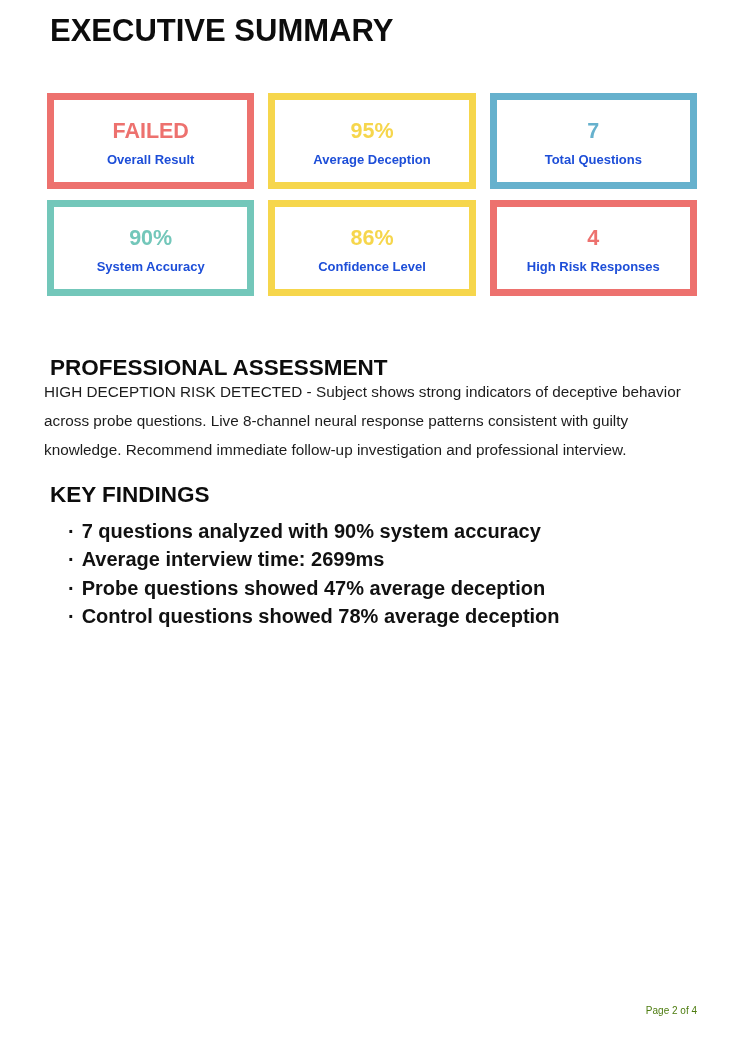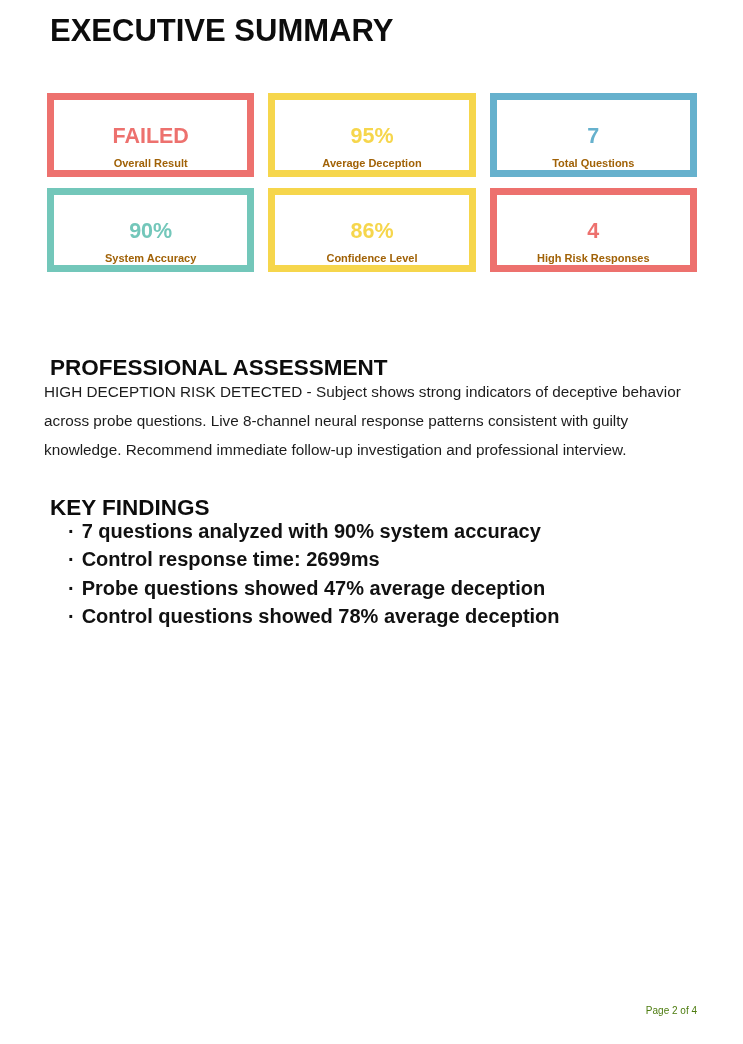--- a/index.html
+++ b/index.html
@@ -30,59 +30,59 @@
     left: 47px;
     top: 93px;
     width: 650px;
     display: grid;
     grid-template-columns: repeat(3, 1fr);
     column-gap: 14px;
     row-gap: 11px;
   }
 
   .card {
-    height: 84px;
+    height: 96px;
     background: #ffffff;
     border: 7px solid var(--accent, #cccccc);
     display: flex;
     flex-direction: column;
     align-items: center;
-    justify-content: flex-end;
+    justify-content: flex-start;
     padding-top: 19px;
     gap: 9px;
   }
 
   .card-value {
     font-size: 21.5px;
     line-height: 1.15;
     font-weight: bold;
     color: var(--accent, #333333);
     white-space: nowrap;
   }
 
   .card-label {
-    font-size: 11px;
+    font-size: 13px;
     line-height: 1.15;
     font-weight: bold;
-    color: #a16207;
+    color: #1d4ed8;
     white-space: nowrap;
   }
 
   .h2 {
     position: absolute;
     left: 50px;
     font-size: 22.5px;
     line-height: 1.2;
     font-weight: bold;
     color: #0d0d0d;
     white-space: nowrap;
   }
 
   .assessment-heading { top: 354px; }
-  .findings-heading   { top: 494px; }
+  .findings-heading   { top: 481px; }
 
   .body-text {
     position: absolute;
     left: 44px;
     top: 377px;
     width: 649px;
     font-size: 15.3px;
     line-height: 29px;
     font-weight: normal;
     color: #1c1c1c;
@@ -147,20 +147,20 @@
       <div class="card-label">High Risk Responses</div>
     </div>
   </div>
 
   <h2 class="h2 assessment-heading">PROFESSIONAL ASSESSMENT</h2>
   <p class="body-text">HIGH DECEPTION RISK DETECTED - Subject shows strong indicators of deceptive behavior across probe questions. Live 8-channel neural response patterns consistent with guilty knowledge. Recommend immediate follow-up investigation and professional interview.</p>
 
   <h2 class="h2 findings-heading">KEY FINDINGS</h2>
   <ul class="findings-list">
     <li><span class="bullet">·</span><span>7 questions analyzed with 90% system accuracy</span></li>
-    <li><span class="bullet">·</span><span>Control response time: 2699ms</span></li>
+    <li><span class="bullet">·</span><span>Average interview time: 2699ms</span></li>
     <li><span class="bullet">·</span><span>Probe questions showed 47% average deception</span></li>
     <li><span class="bullet">·</span><span>Control questions showed 78% average deception</span></li>
   </ul>
 
   <div class="footer">Page 2 of 4</div>
 
 </div>
 
 </body></html>

